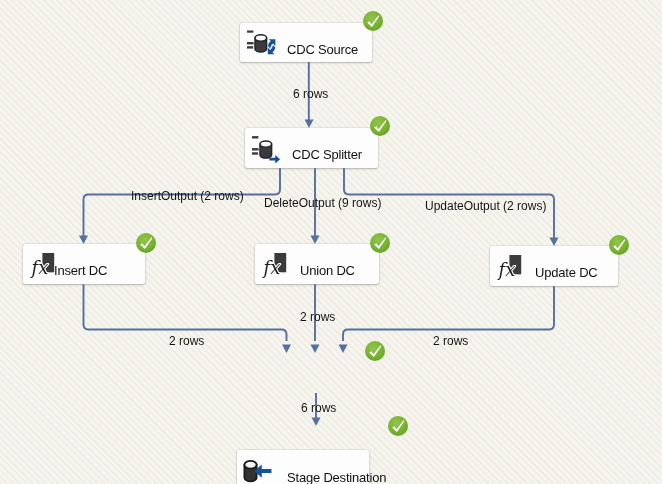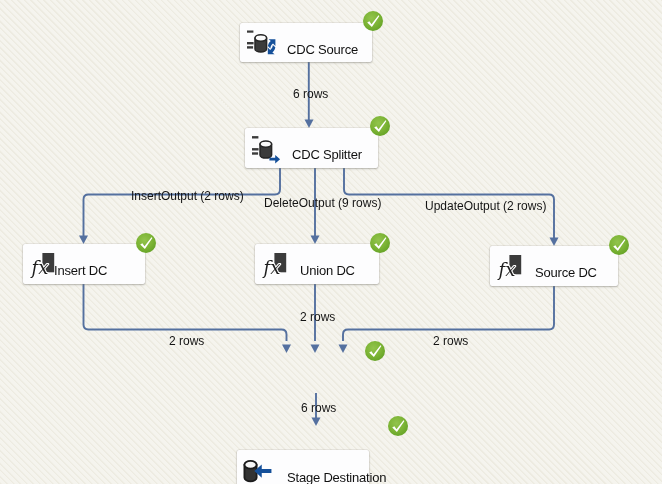--- a/index.html
+++ b/index.html
@@ -176,21 +176,21 @@
   <div class="node" id="n-update-dc" style="left:490px;top:246px;width:128px;height:40px;">
     <span class="ico" style="position:absolute;left:8px;top:3px;width:26px;height:28px;">
       <svg width="26" height="28" viewBox="0 0 26 28">
         <rect x="11.4" y="6.0" width="11.8" height="19.3" fill="#3b3b3b"></rect>
         <g>
           <text x="0.6" y="26.6" font-family="'DejaVu Serif',serif" font-style="italic" font-size="18" fill="none" stroke="#ffffff" stroke-width="2.2" stroke-linejoin="round">fx</text>
           <text x="0.6" y="26.6" font-family="'DejaVu Serif',serif" font-style="italic" font-size="18" fill="#1e1e1e">fx</text>
         </g>
       </svg>
     </span>
-    <span class="lbl" style="position:absolute;left:45px;">Source DC</span>
+    <span class="lbl" style="position:absolute;left:45px;">Update DC</span>
   </div>
   <span class="chk" style="left:608px;top:234px;">
     <svg width="22" height="22" viewBox="0 0 22 22">
         <defs>
           <radialGradient id="gchk" cx="42%" cy="36%" r="72%">
             <stop offset="0%" stop-color="#92c44d"></stop>
             <stop offset="55%" stop-color="#7cb435"></stop>
             <stop offset="100%" stop-color="#61a024"></stop>
           </radialGradient>
         </defs>

